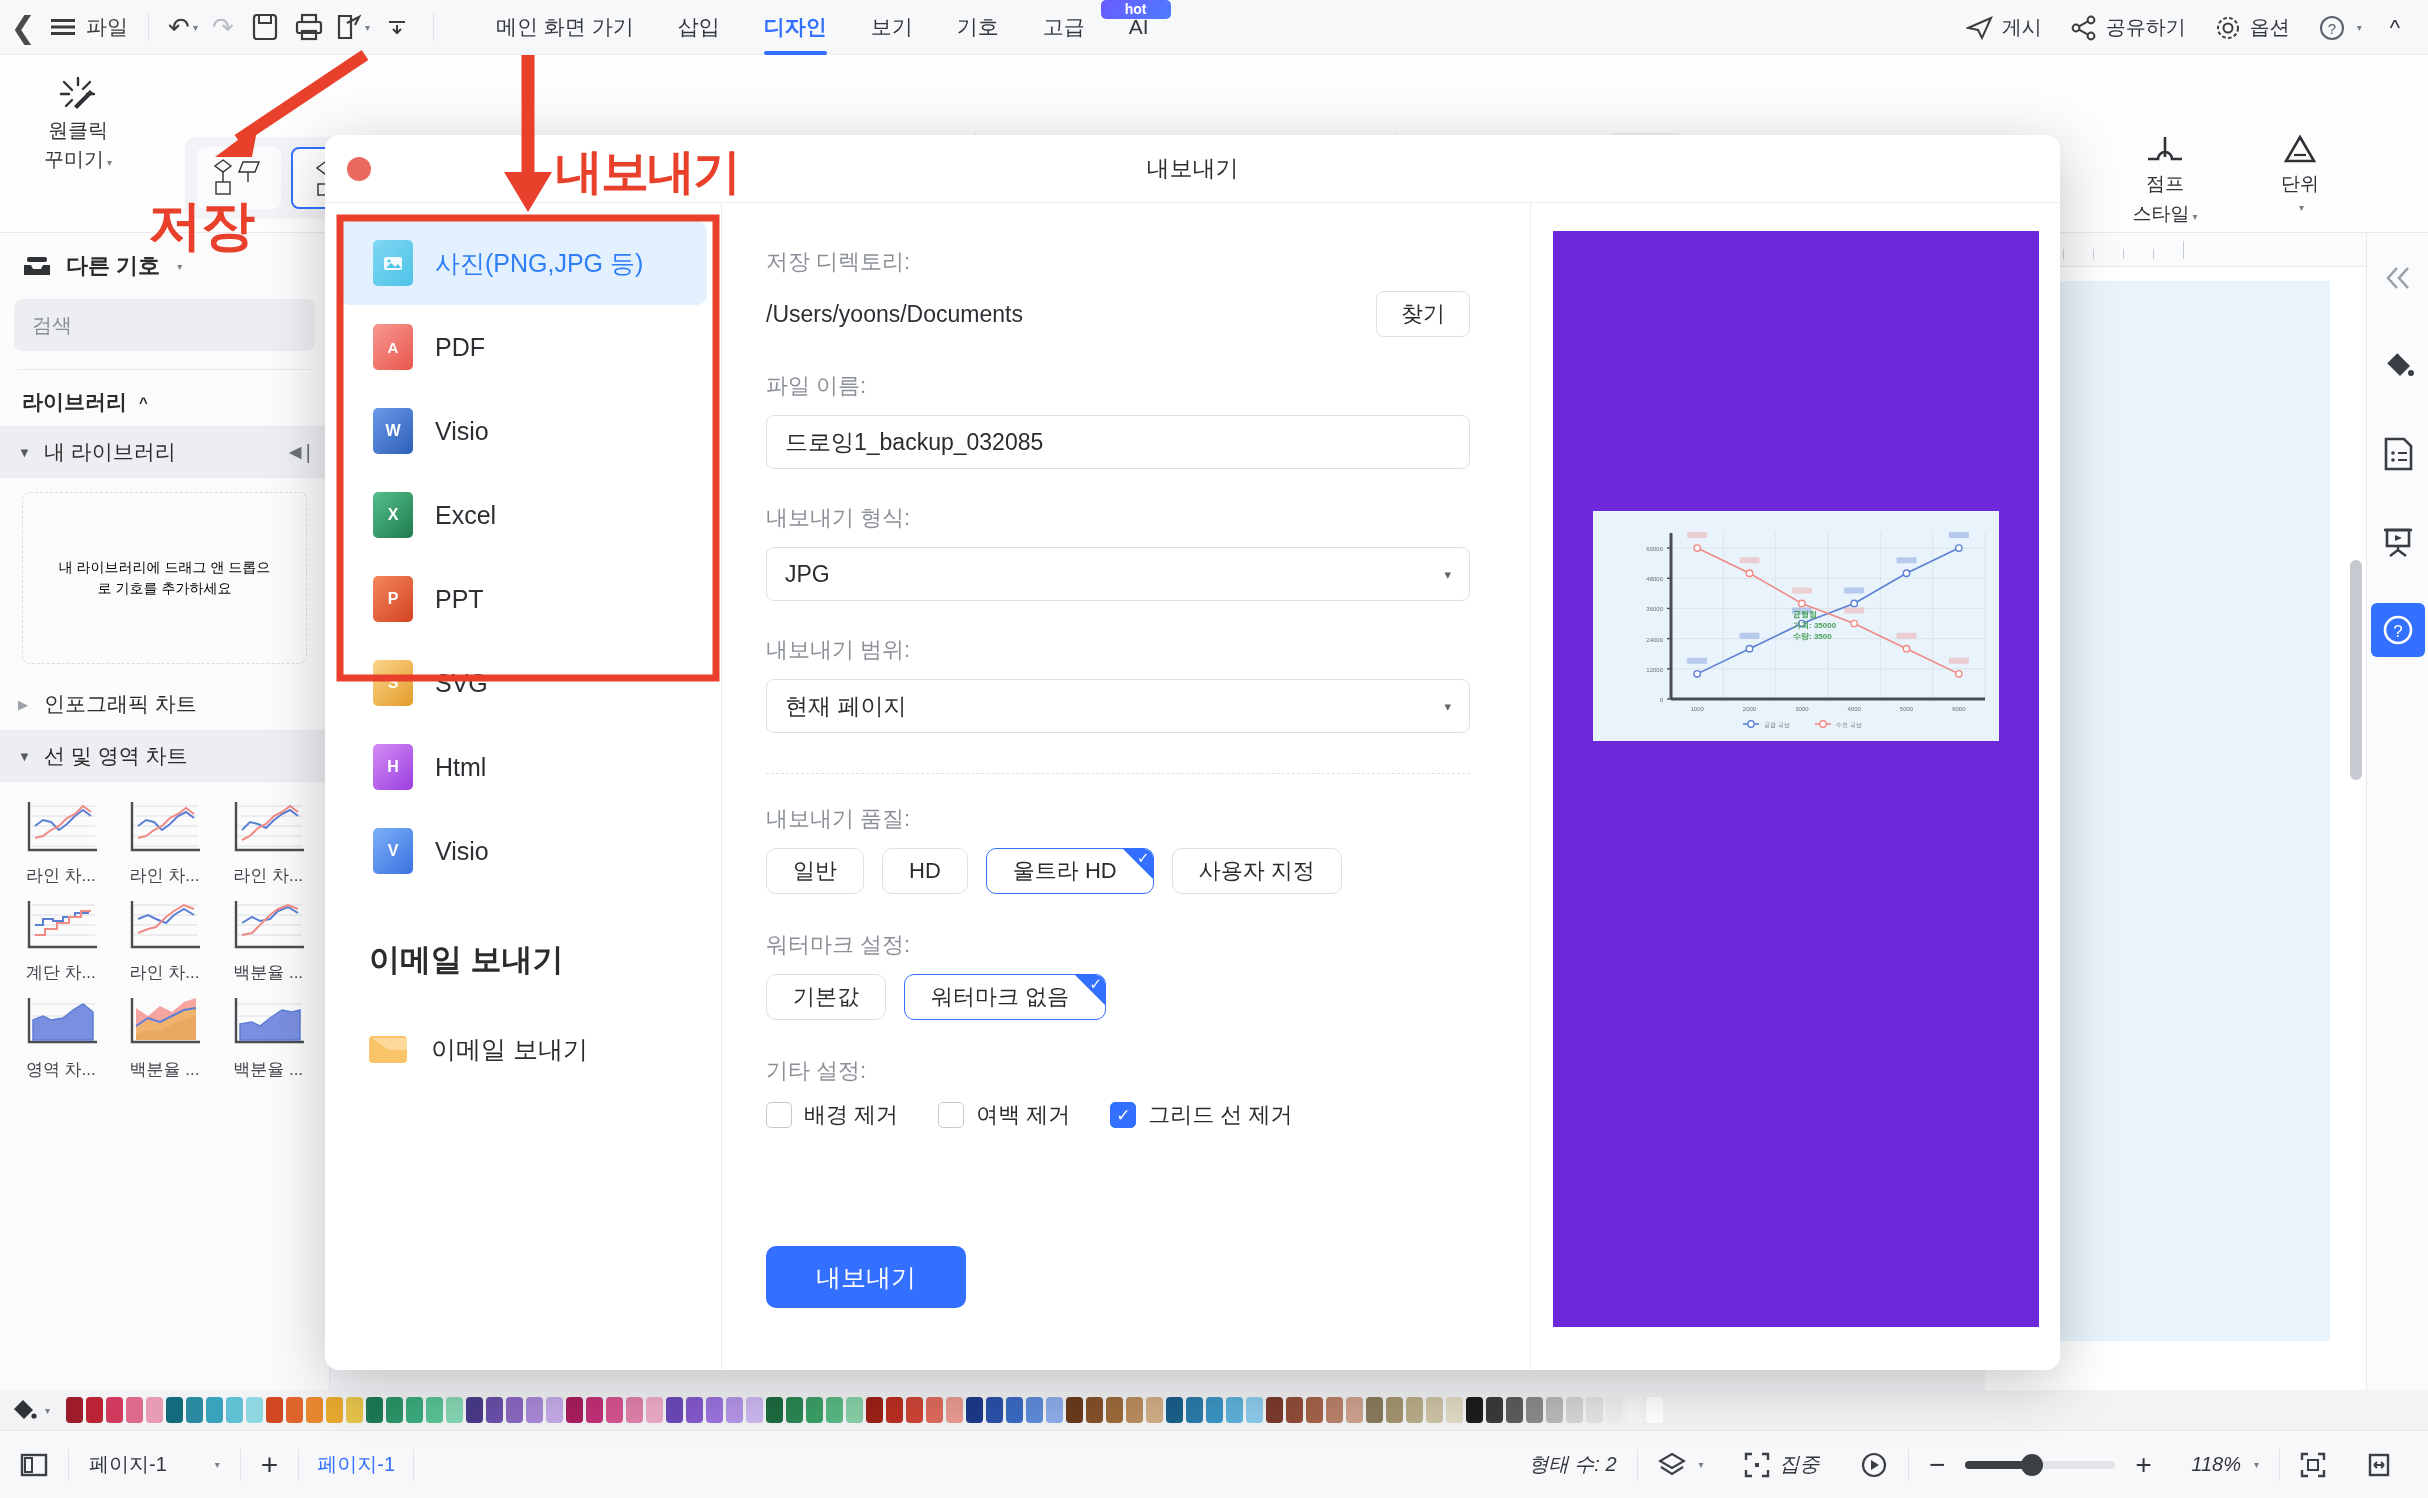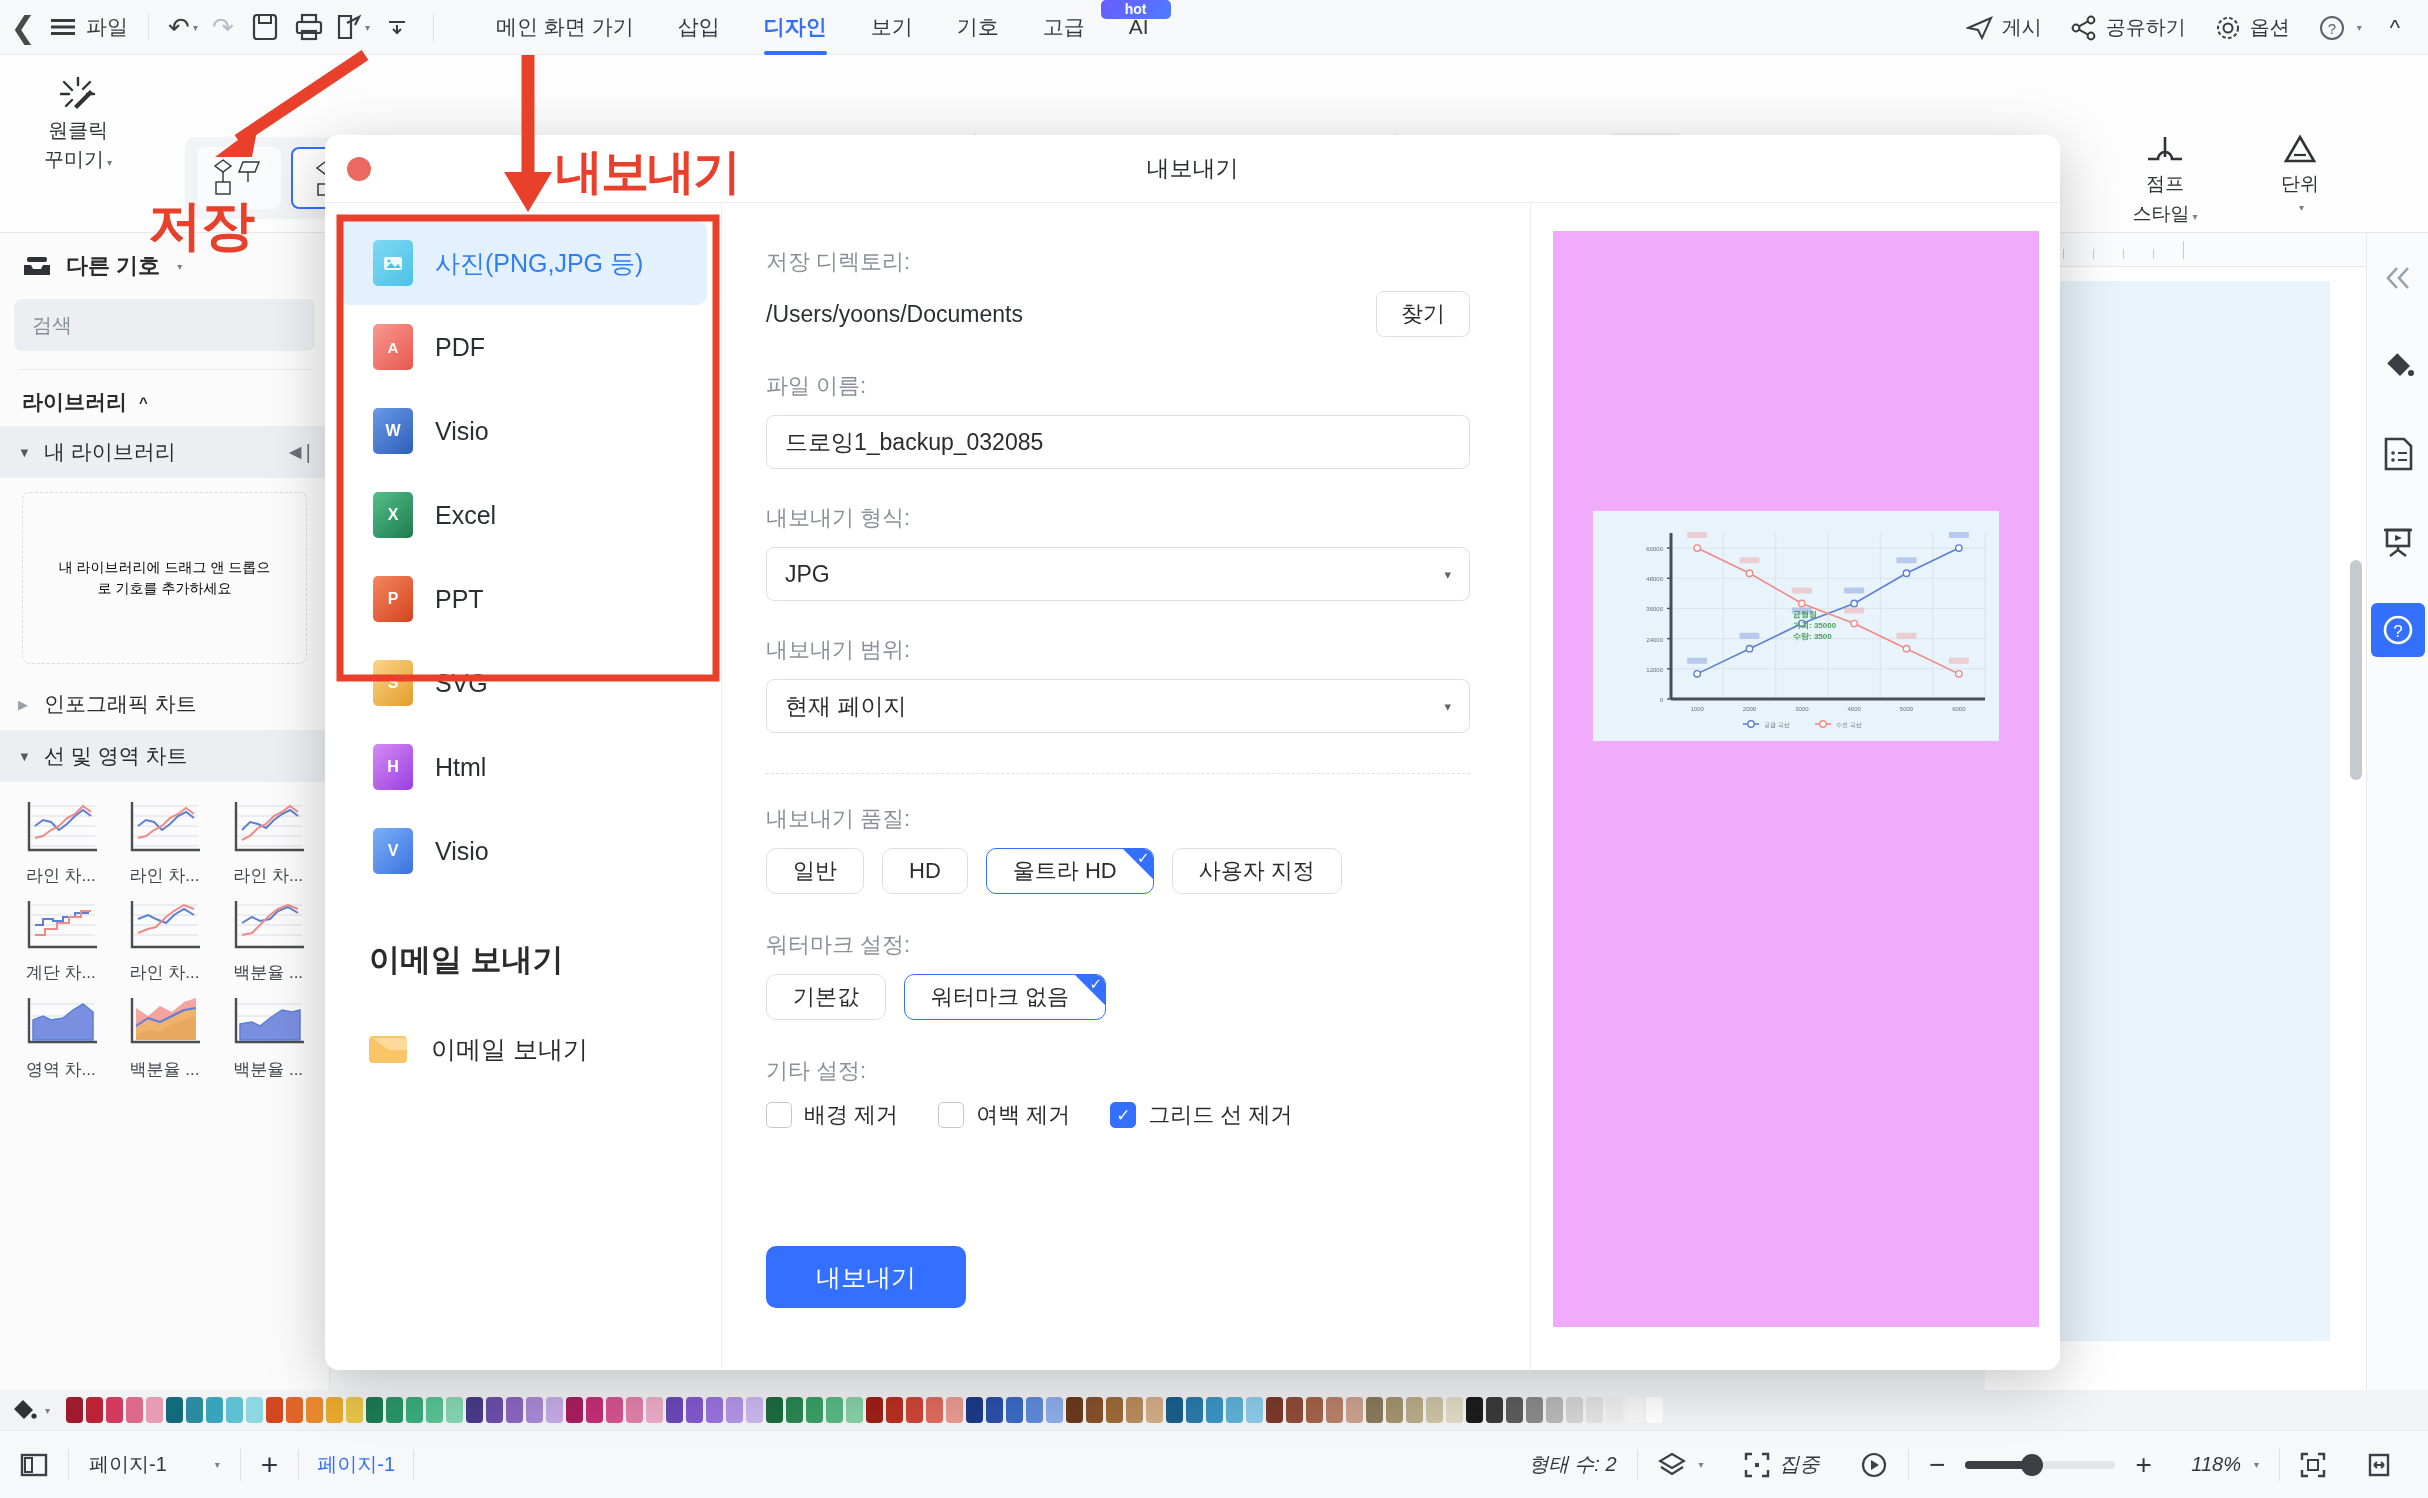--- a/index.html
+++ b/index.html
@@ -161,21 +161,21 @@
   .chip-check { position:absolute; right:3px; top:1px; color:#fff; font-size:15px; z-index:2; line-height:1;}
   .cbrow { display:flex; gap:40px; align-items:center; }
   .cb { display:flex; align-items:center; gap:12px; font-size:22px; cursor:pointer;}
   .cbox { width:26px; height:26px; border:1.5px solid #c6cad0; border-radius:5px; background:#fff;}
   .cbox.on { background:#3370ff; border-color:#3370ff; display:flex; align-items:center; justify-content:center; color:#fff; font-size:17px;}
   .btn-export {
     position:absolute; left:44px; bottom:62px; width:200px; height:62px; background:#3370ff; color:#fff;
     border-radius:10px; display:flex; align-items:center; justify-content:center; font-size:25px; cursor:pointer;
   }
   .dlg-preview { width:530px; border-left:1px solid #ededf0; padding:28px 22px; }
-  .prev-page { width:486px; height:1096px; background:#f0abfc; position:relative; }
+  .prev-page { width:486px; height:1096px; background:#6d28d9; position:relative; }
   .prev-chart { position:absolute; left:40px; top:280px; width:406px; height:230px; background:#e8f3fb; }
 
   
   .anno { position:absolute; pointer-events:none; }
   .anno-text { font-family:"DejaVu Sans", sans-serif; font-weight:bold; color:#e8402a; }
 </style>
 </head>
 <body>
 
 <div id="app">

